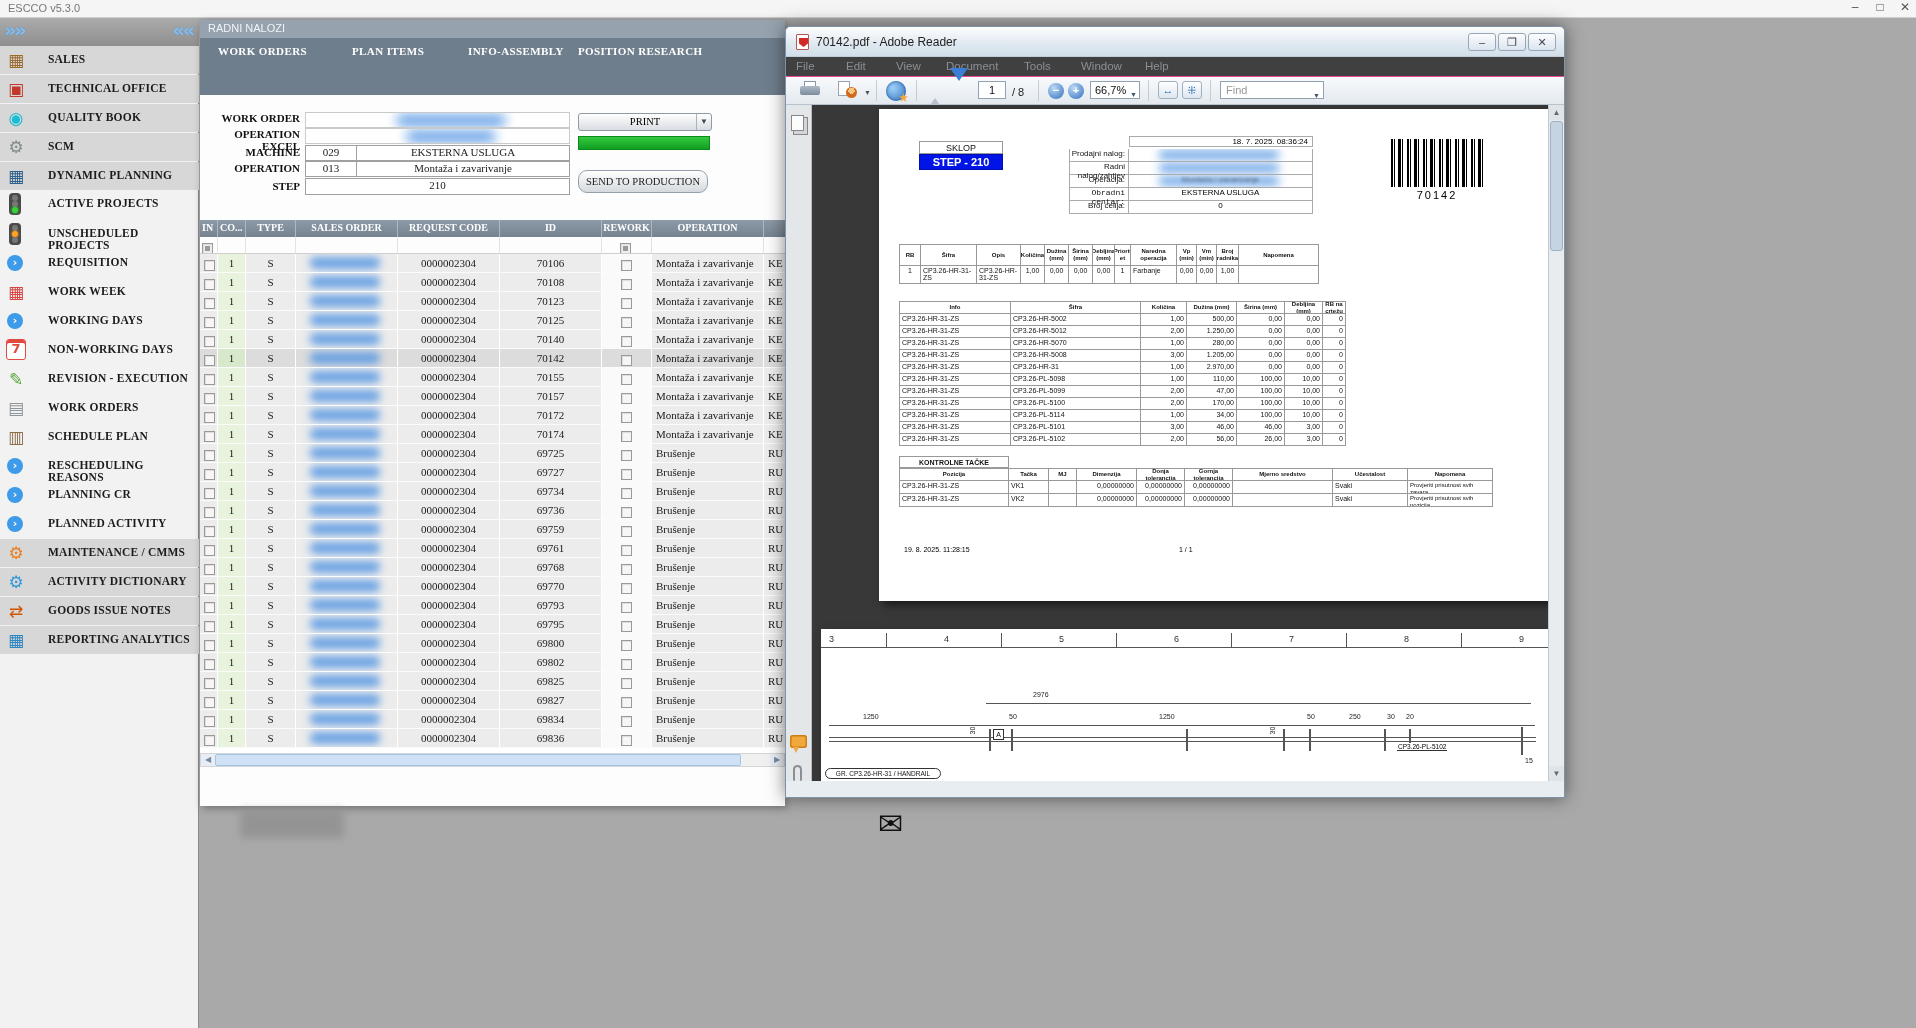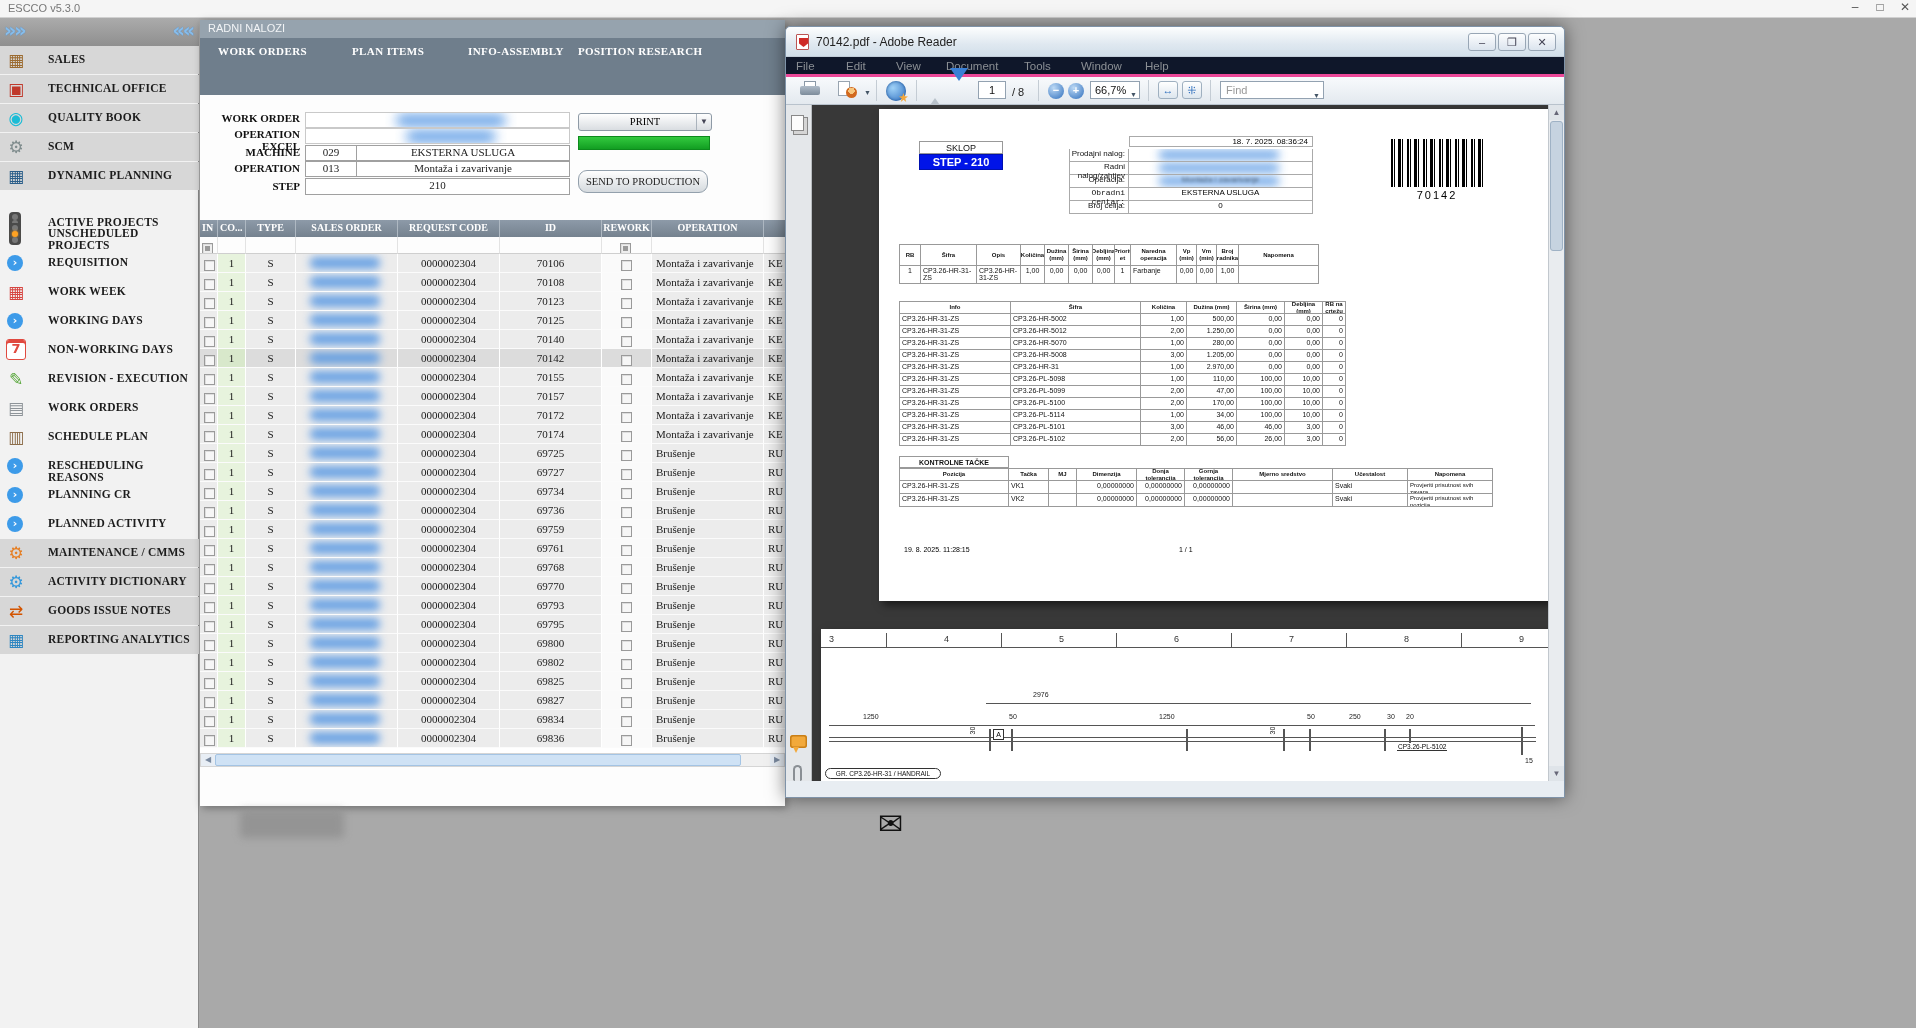--- a/index.html
+++ b/index.html
@@ -79,21 +79,21 @@
   #pdf-window { left:785px; top:26px; width:780px; height:772px; background:#e8edf2; border:1px solid #7f93a8;
     border-radius:5px 5px 0 0; box-shadow:0 0 18px rgba(0,0,0,.5); font-family:"Liberation Sans",sans-serif; }
   #pdf-titlebar { position:absolute; left:0; top:0; width:100%; height:30px; border-radius:5px 5px 0 0;
     background:linear-gradient(#fdfefe,#dfe8f0 60%,#d2dfea); border-bottom:1px solid #c2cdd8; }
   #pdf-titlebar .ttl { position:absolute; left:30px; top:8px; font-size:12px; color:#222; }
   .pdficon { position:absolute; left:10px; top:7px; width:13px; height:16px; background:#fff; border:1px solid #b55;
     border-radius:1px; }
   .pdficon::after { content:""; position:absolute; left:2px; top:3px; width:9px; height:9px; background:#cf2a27; clip-path:polygon(0 0,100% 0,100% 60%,50% 100%,0 60%); }
   .pdf-ctl { position:absolute; top:6px; width:28px; height:18px; border:1px solid #98a6b5; border-radius:3px;
     background:linear-gradient(#fcfdfe,#dbe4ee); text-align:center; font-size:11px; line-height:16px; color:#445; }
-  #pdf-menubar { position:absolute; left:0; top:30px; width:100%; height:20px; background:#0f172a; border-bottom:3px solid #ec4899; }
+  #pdf-menubar { position:absolute; left:0; top:30px; width:100%; height:20px; background:#404040; border-bottom:1px solid #ec4899; }
   .pmenu { position:absolute; top:3px; font-size:11.5px; color:#8b8f94; cursor:pointer; }
   #pdf-toolbar { position:absolute; left:0; top:50px; width:100%; height:28px; background:linear-gradient(#f8fafc,#e3e9ef); border-bottom:1px solid #b8c2cc; }
   .tbi { position:absolute; top:4px; cursor:pointer; }
   .tsep { position:absolute; top:3px; width:1px; height:21px; background:#c4ccd4; }
   .printer { width:20px; height:16px; }
   .printer .body { position:absolute; left:0; top:5px; width:20px; height:9px; background:linear-gradient(#aebbc8,#7d8c9b); border-radius:2px; }
   .printer .paper { position:absolute; left:4px; top:0; width:12px; height:7px; background:#fff; border:1px solid #8a98a6; }
   .savep { width:22px; height:18px; }
   .savep .doc { position:absolute; left:0; top:0; width:12px; height:15px; background:#fff; border:1px solid #98a4b0; }
   .savep .per { position:absolute; left:8px; top:6px; width:11px; height:11px; border-radius:50%; background:radial-gradient(circle at 50% 35%, #f7c77e 0 35%, #d2691e 36% 100%); }
@@ -190,21 +190,21 @@
           <span class="lbl">QUALITY BOOK</span>
         </div>
         <div class="menu-item shaded" style="top: 115px;">
           <span class="icn" style="color: rgb(127, 140, 141);">⚙</span>
           <span class="lbl">SCM</span>
         </div>
         <div class="menu-item shaded" style="top: 144px;">
           <span class="icn" style="color: rgb(44, 95, 138);">▦</span>
           <span class="lbl">DYNAMIC PLANNING</span>
         </div>
-        <div class="menu-item" style="top: 191px;">
+        <div class="menu-item" style="top: 172px;">
           <span class="icn traffic green">
             <i></i>
             <i></i>
             <i></i>
           </span>
           <span class="lbl">ACTIVE PROJECTS</span>
         </div>
         <div class="menu-item" style="top: 202px;">
           <span class="icn traffic orange">
             <i></i>

